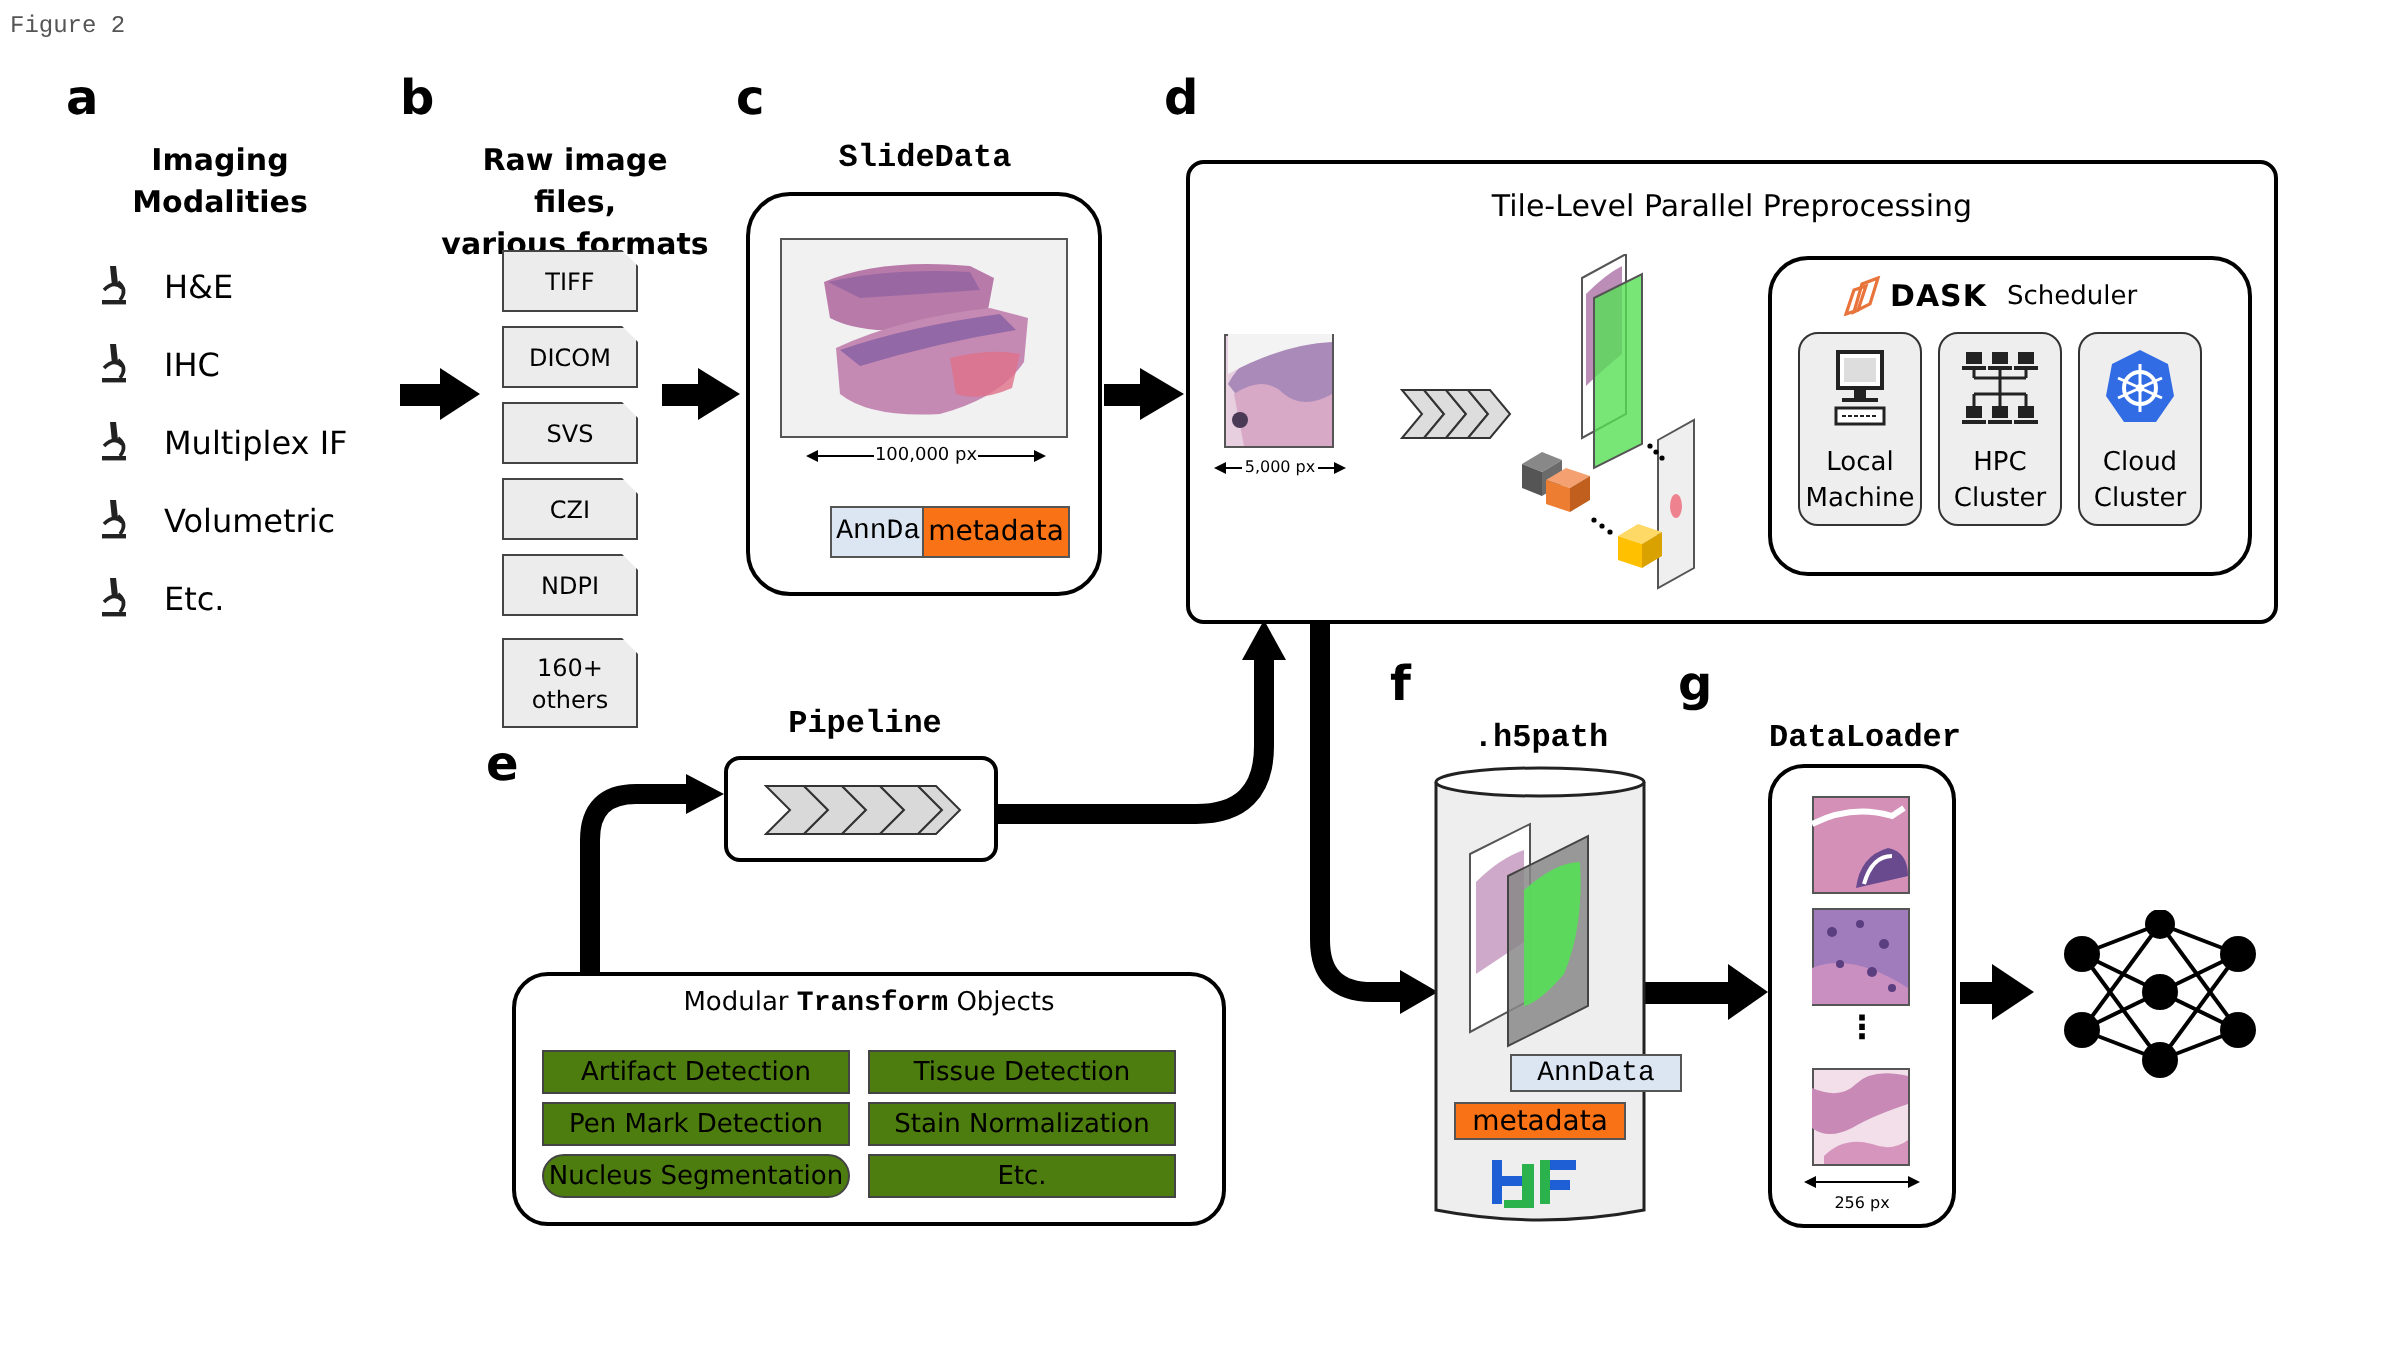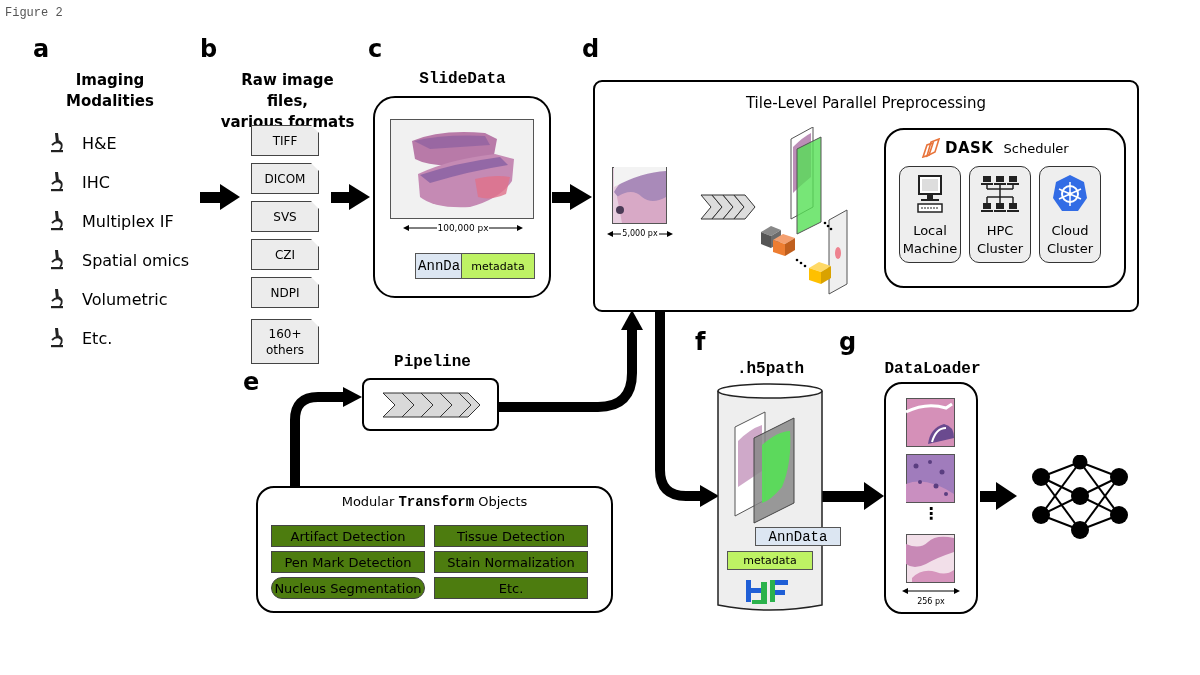--- a/index.html
+++ b/index.html
@@ -12,21 +12,21 @@
   .heading { font-weight: bold; font-size: 15px; text-align: center; line-height: 21px; }
   .mono-title { font-family: "Liberation Mono", "DejaVu Sans Mono", monospace; font-weight: bold; font-size: 16px; text-align: center; }
   .modality { display: flex; align-items: center; height: 24px; font-size: 16px; }
   .modality svg { margin-right: 16px; }
   .file-box { width: 68px; height: 31px; background: #ececec; border: 1.5px solid #444;
     clip-path: polygon(0 0, calc(100% - 8px) 0, 100% 8px, 100% 100%, 0 100%);
     font-size: 12px; display: flex; align-items: center; justify-content: center; text-align: center; line-height: 16px; }
   .file-wrap { position: absolute; width: 70px; }
   .rbox { border: 2.5px solid #000; border-radius: 22px; background: #fff; }
   .tag-ann { background: #dce6f2; border: 1.5px solid #555; font-family: "Liberation Mono", monospace; font-size: 14px; display:flex; align-items:center; justify-content:center;margin-left:28px; }
-  .tag-meta { background: #bef264; border: 1.5px solid #555; font-size: 11px; display:flex; align-items:center; justify-content:center; }
+  .tag-meta { background: #f97316; border: 1.5px solid #555; font-size: 14px; display:flex; align-items:center; justify-content:center; }
   .compute-box { border: 1.5px solid #333; border-radius: 10px; background: #eeeeee; text-align: center; font-size: 13px; line-height: 18px; }
   .transform-item { background: #4d7c0f; border: 1.5px solid #444; font-size: 13px; display:flex; align-items:center; justify-content:center; }
   .dim-label { font-size: 9px; text-align: center; }
 </style>
 </head>
 <body>
 
 <div class="abs fig-caption">Figure 2</div>
 
 <svg class="abs" style="left:0;top:0" width="1200" height="675">
@@ -96,29 +96,20 @@
       <span>IHC</span>
     </div>
     <div class="modality" style="margin-bottom: 15px;">
       <svg width="18" height="22" viewBox="0 0 18 22">
         <path d="M7,1 L10,1 L11,10 L8,11 Z" fill="#222"></path>
         <path d="M4,13 Q9,8 13,12" fill="none" stroke="#222" stroke-width="1.8"></path>
         <path d="M11,9 Q16,13 12,18" fill="none" stroke="#222" stroke-width="1.8"></path>
         <rect x="3" y="18" width="12" height="2.2" fill="#222"></rect>
       </svg>
       <span>Multiplex IF</span>
-    </div>
-    <div class="modality" style="margin-bottom: 15px;">
-      <svg width="18" height="22" viewBox="0 0 18 22">
-        <path d="M7,1 L10,1 L11,10 L8,11 Z" fill="#222"></path>
-        <path d="M4,13 Q9,8 13,12" fill="none" stroke="#222" stroke-width="1.8"></path>
-        <path d="M11,9 Q16,13 12,18" fill="none" stroke="#222" stroke-width="1.8"></path>
-        <rect x="3" y="18" width="12" height="2.2" fill="#222"></rect>
-      </svg>
-      <span>Spatial omics</span>
     </div>
     <div class="modality" style="margin-bottom: 15px;">
       <svg width="18" height="22" viewBox="0 0 18 22">
         <path d="M7,1 L10,1 L11,10 L8,11 Z" fill="#222"></path>
         <path d="M4,13 Q9,8 13,12" fill="none" stroke="#222" stroke-width="1.8"></path>
         <path d="M11,9 Q16,13 12,18" fill="none" stroke="#222" stroke-width="1.8"></path>
         <rect x="3" y="18" width="12" height="2.2" fill="#222"></rect>
       </svg>
       <span>Volumetric</span>
     </div>

